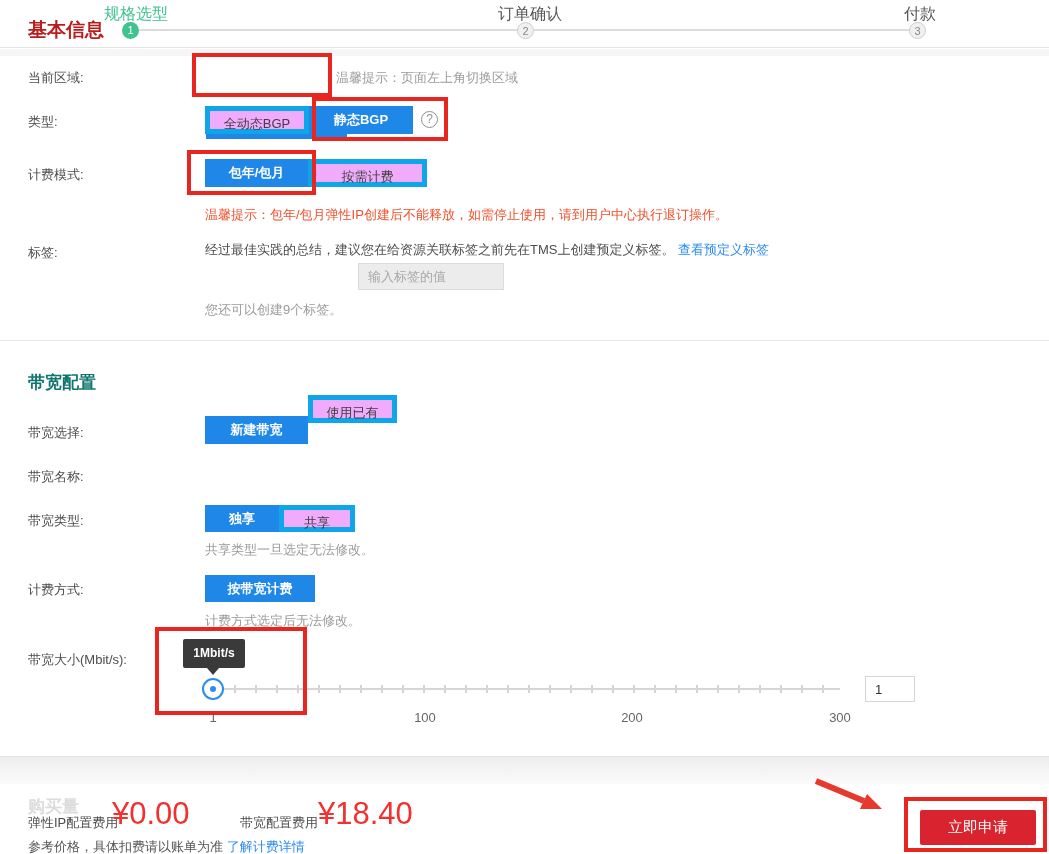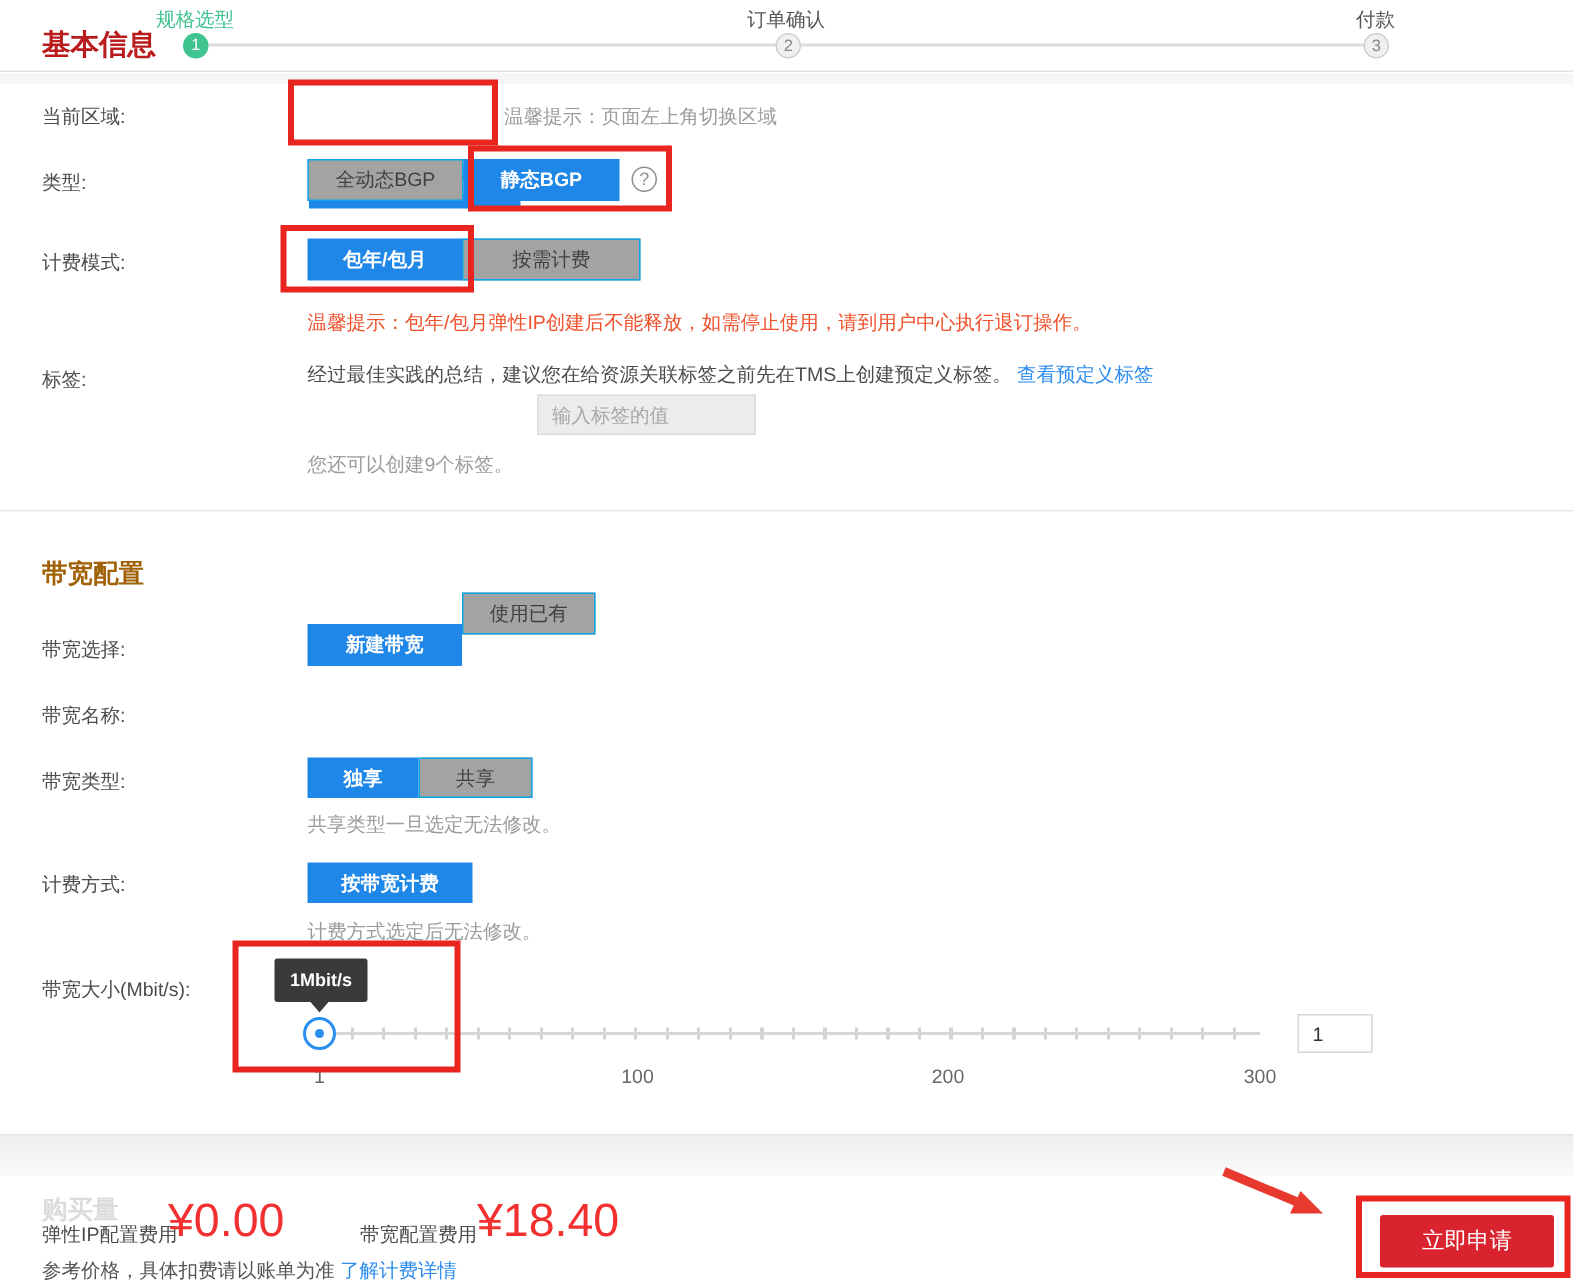--- a/index.html
+++ b/index.html
@@ -3,43 +3,43 @@
 <meta charset="utf-8">
 <style>
   * { margin:0; padding:0; box-sizing:border-box; }
   body { background:#fff; font-family:"Liberation Sans","DejaVu Sans",sans-serif; }
   .page { position:relative; width:1049px; height:854px; background:#fff; overflow:hidden; }
 
   
   .wizard-bar { position:absolute; top:0; left:0; width:100%; height:48px; background:#fff;
     border-bottom:1px solid #e4e4e4; z-index:5; }
   .faded-title { position:absolute; left:28px; top:17px; font-size:19px; font-weight:bold; color:#b91c1c; }
-  .step-label { position:absolute; top:4px; font-size:13px; color:#555; }
+  .step-label { position:absolute; top:4px; font-size:16px; color:#555; }
   .step-label.active { color:#3fc38f; }
   .step-line { position:absolute; top:29px; height:2px; background:#dcdcdc; }
   .step-circle { position:absolute; top:22px; width:17px; height:17px; border-radius:50%;
     font-size:11px; text-align:center; line-height:16px; }
   .step-circle.active { background:#3fc38f; color:#fff; }
   .step-circle.idle { background:#f0f0f0; border:1px solid #cfcfcf; color:#888; }
 
   .gray-strip { position:absolute; top:49px; left:0; width:100%; height:7px; background:#f6f6f6; }
 
   
   .flabel { position:absolute; left:28px; font-size:13px; color:#4c4c4c; }
   .tip { position:absolute; font-size:13px; color:#9b9b9b; }
   .btn-toggle { position:absolute; font-size:13px; text-align:center; cursor:pointer; }
   .btn-on { background:#1e87e8; color:#fff; font-weight:bold; }
-  .btn-off { background:#a3a3a3; color:#404040; border:1px solid #0ea5e9; }
+  .btn-off { background:#f0abfc; color:#404040; border:5px solid #0ea5e9; }
   .txt-input { position:absolute; border:1px solid #d6d6d6; background:#fff; font-size:13px;
     color:#333; padding-left:9px; font-family:inherit; }
   .txt-input::placeholder { color:#a8a8a8; }
   .txt-input:disabled { background:#ececec; border-color:#dcdcdc; }
   .link { color:#2d8cf0; cursor:pointer; }
   .warn { position:absolute; font-size:13px; color:#f0502a; }
-  .section-title { position:absolute; left:28px; font-size:17px; font-weight:bold; color:#a16207; }
+  .section-title { position:absolute; left:28px; font-size:17px; font-weight:bold; color:#0f766e; }
   .divider { position:absolute; left:0; width:100%; height:1px; background:#e8e8e8; }
 
   .help-icon { position:absolute; left:421px; top:111px; width:17px; height:17px; border-radius:50%;
     border:1px solid #8f8f8f; color:#8f8f8f; font-size:12px; line-height:15px; text-align:center; cursor:pointer; }
 
   
   .slider-track { position:absolute; left:213px; top:688px; width:627px; height:2px; background:#d6d6d6; }
   .slider-ticks { position:absolute; left:213px; top:685px; width:628px; height:8px;
     background:repeating-linear-gradient(to right,#c9c9c9 0 2px,transparent 2px 21px); opacity:.8; }
   .slider-handle { position:absolute; left:202px; top:678px; width:22px; height:22px; border-radius:50%;

